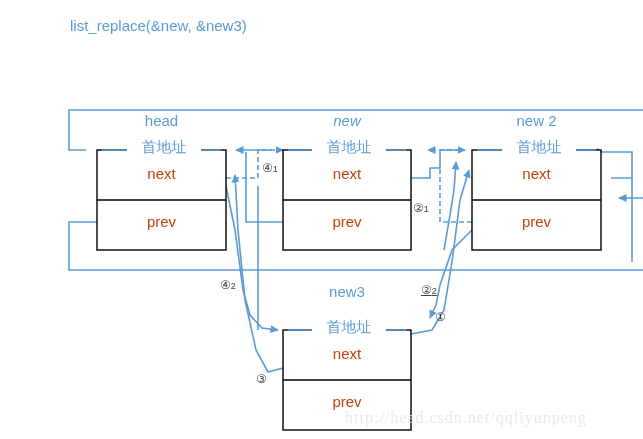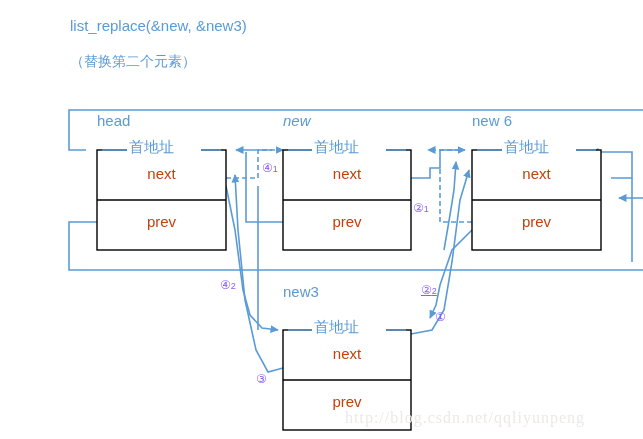--- a/index.html
+++ b/index.html
@@ -4,25 +4,25 @@
 <style>
   html,body{margin:0;padding:0;background:#ffffff;}
   body{font-family:"Liberation Sans","DejaVu Sans",sans-serif;}
   #canvas{position:relative;width:643px;height:439px;overflow:hidden;background:#fff;margin-left:40px;}
   #svg{position:absolute;left:0;top:0;width:643px;height:439px;}
 
   .title-line{position:absolute;color:#5B9BD5;font-size:15px;white-space:nowrap;}
   #title-fn{left:30px;top:17px;}
   #title-cn{left:30px;top:53px;font-size:14px;}
 
-  .node-label{position:absolute;color:#5B9BD5;font-size:15px;white-space:nowrap;}
-  .addr-label{position:absolute;color:#5B9BD5;font-size:15px;white-space:nowrap;background:#fff;padding:0 2px;}
+  .node-label{position:absolute;color:#5B9BD5;font-size:15px;white-space:nowrap;text-align:center;}
+  .addr-label{position:absolute;color:#5B9BD5;font-size:15px;white-space:nowrap;background:#fff;padding:0 2px;text-align:center;}
   .cell-text{position:absolute;color:#c2410c;font-size:15px;white-space:nowrap;text-align:center;}
 
-  .step-label{position:absolute;color:#8b5cf6;font-size:12px;white-space:nowrap;}
+  .step-label{position:absolute;color:#404040;font-size:12px;white-space:nowrap;}
   .step-label .sub{font-size:9px;}
 
   #watermark{position:absolute;left:305px;top:409px;color:#ece9e6;
              font-family:"Liberation Serif","DejaVu Serif",serif;font-size:16px;
              letter-spacing:1px;white-space:nowrap;}
 </style>
 </head>
 <body>
 
 <div id="canvas">
@@ -84,33 +84,32 @@
 
     <g stroke="#5B9BD5" stroke-width="1.5">
       <line x1="62" y1="150" x2="181" y2="150"></line>
       <line x1="248" y1="150" x2="366" y2="150"></line>
       <line x1="437" y1="150" x2="556" y2="150"></line>
       <line x1="248" y1="330" x2="366" y2="330"></line>
     </g>
   </svg>
 
   <div class="title-line" id="title-fn">list_replace(&amp;new, &amp;new3)</div>
-  <div class="title-line" id="title-cn">（替换第二个元素）</div>
 
   <div class="node-label" style="left:57px;top:112px;width:129px;">head</div>
   <div class="addr-label" style="left:87px;top:138px;width:70px;">首地址</div>
   <div class="cell-text" style="left:57px;top:165px;width:129px;">next</div>
   <div class="cell-text" style="left:57px;top:213px;width:129px;">prev</div>
 
   <div class="node-label" style="left:243px;top:112px;width:128px;font-style:italic;">new</div>
   <div class="addr-label" style="left:272px;top:138px;width:70px;">首地址</div>
   <div class="cell-text" style="left:243px;top:165px;width:128px;">next</div>
   <div class="cell-text" style="left:243px;top:213px;width:128px;">prev</div>
 
-  <div class="node-label" style="left:432px;top:112px;width:129px;">new 6</div>
+  <div class="node-label" style="left:432px;top:112px;width:129px;">new 2</div>
   <div class="addr-label" style="left:462px;top:138px;width:70px;">首地址</div>
   <div class="cell-text" style="left:432px;top:165px;width:129px;">next</div>
   <div class="cell-text" style="left:432px;top:213px;width:129px;">prev</div>
 
   <div class="node-label" style="left:243px;top:283px;width:128px;">new3</div>
   <div class="addr-label" style="left:272px;top:318px;width:70px;">首地址</div>
   <div class="cell-text" style="left:243px;top:345px;width:128px;">next</div>
   <div class="cell-text" style="left:243px;top:393px;width:128px;">prev</div>
 
   <div class="step-label" style="left:395px;top:310px;">
@@ -125,14 +124,14 @@
   <div class="step-label" style="left:216px;top:372px;">
     <span>③</span><span class="sub"></span>
   </div>
   <div class="step-label" style="left:222px;top:161px;">
     <span>④</span><span class="sub">1</span>
   </div>
   <div class="step-label" style="left:180px;top:278px;">
     <span>④</span><span class="sub">2</span>
   </div>
 
-  <div id="watermark">http://blog.csdn.net/qqliyunpeng</div>
+  <div id="watermark">http://head.csdn.net/qqliyunpeng</div>
 </div>
 
 </body></html>

